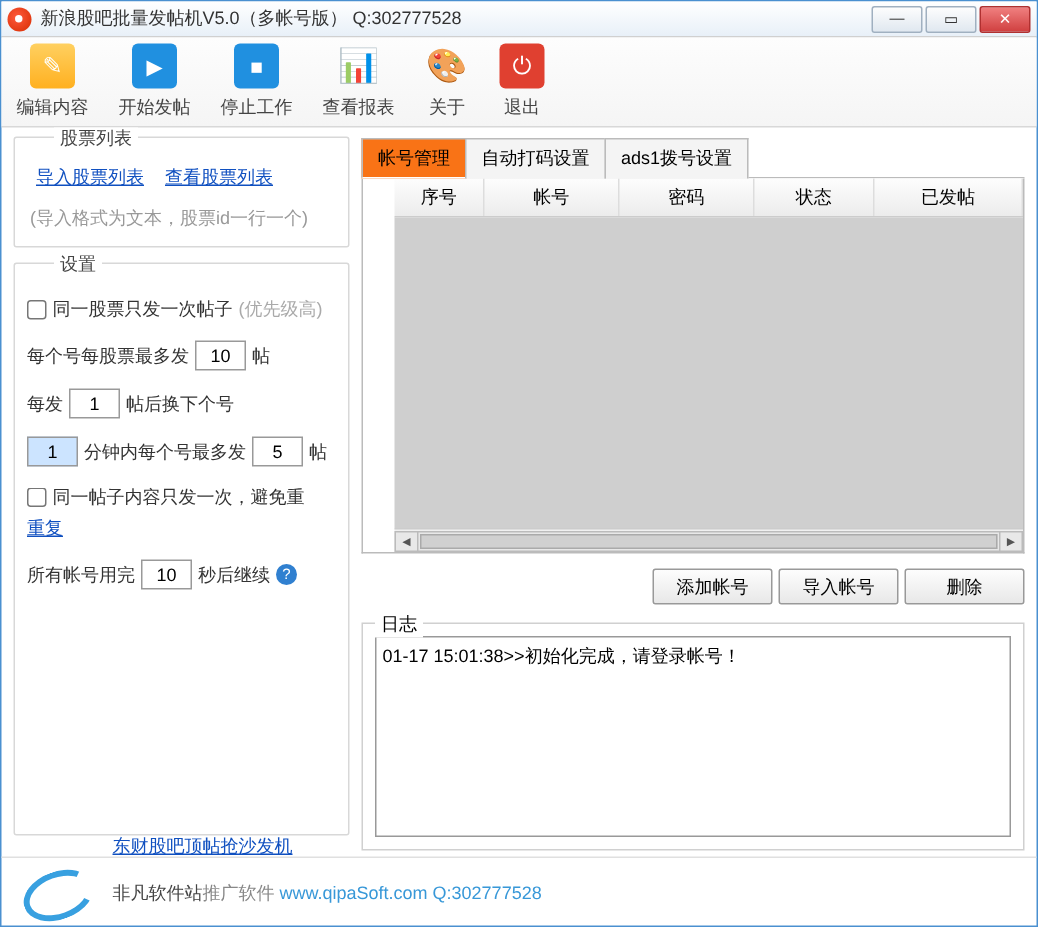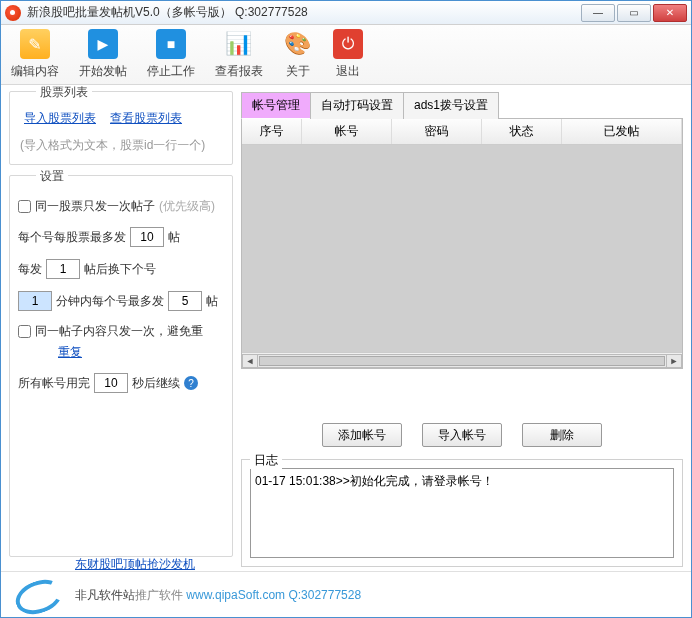--- a/index.html
+++ b/index.html
@@ -36,40 +36,40 @@
 .group-title { position:absolute; top:-8px; left:26px; background:#fff; padding:0 4px; color:#444; }
 .linkrow { display:flex; gap:14px; margin:8px 0 10px 6px; }
 .linkrow a { color:#1050c0; text-decoration:underline; cursor:pointer; }
 .hint { color:#999; margin:4px 0 0 2px; }
 
 .settings { flex:1; }
 .srow { display:flex; align-items:center; gap:4px; margin:12px 0; color:#333; flex-wrap:wrap; }
 .srow input[type=text] { width:34px; height:20px; border:1px solid #999; text-align:center; padding:1px; }
 .chk { width:13px; height:13px; }
 .dim { color:#aaa; }
-.lnk { color:#1050c0; text-decoration:underline; cursor:pointer;margin-left:40px; }
+.lnk { color:#1050c0; text-decoration:underline; cursor:pointer; }
 .help { width:14px; height:14px; border-radius:50%; background:#3080d0; color:#fff; display:inline-flex; align-items:center; justify-content:center; font-size:10px; cursor:pointer; }
 
 .right { flex:1; display:flex; flex-direction:column; gap:8px; }
 
 .tabs { display:flex; border-bottom:1px solid #bbb; }
 .tab { padding:4px 10px; border:1px solid #bbb; border-bottom:none; background:#f4f4f4; margin-right:-1px; cursor:pointer; position:relative; top:1px; }
-.tab.active { background:#f0abfc; border-bottom:1px solid #fff; }
-
-.tablewrap { border:1px solid #bbb; border-top:none; height:250px; display:flex; flex-direction:column; background:#fff; }
+.tab.active { background:#f97316; border-bottom:1px solid #fff; }
+
+.tablewrap { border:1px solid #bbb; border-top:none; height:250px; display:flex; flex-direction:column; background:#fff;padding-left:21px; }
 .thead { display:flex; background:linear-gradient(#fdfdfd,#ececec); border-bottom:1px solid #ccc; }
 .th { padding:4px 6px; border-right:1px solid #ddd; text-align:center; }
 .th:nth-child(1){width:60px} .th:nth-child(2){width:90px} .th:nth-child(3){width:90px} .th:nth-child(4){width:80px} .th:nth-child(5){flex:1}
 .tbody { flex:1; background:#cfcfcf; overflow:auto; }
 .hscroll { height:16px; background:#f0f0f0; border-top:1px solid #ccc; display:flex; align-items:center; }
 .hscroll .ar { width:16px; height:14px; background:#e8e8e8; border:1px solid #bbb; display:flex; align-items:center; justify-content:center; font-size:9px; color:#555; cursor:pointer; }
 .hscroll .track { flex:1; height:14px; background:#e8e8e8; border:1px solid #bbb; margin:0 -1px; display:flex; align-items:center; }
 .hscroll .thumb { height:10px; flex:1; background:#d0d0d0; border:1px solid #aaa; margin:0 1px; }
 
-.btnrow { display:flex; gap:20px; justify-content:center; padding:10px 0 4px;margin-top:44px; }
+.btnrow { display:flex; gap:4px; justify-content:flex-end; padding:10px 0 4px; }
 .btn { width:80px; height:24px; border:1px solid #999; background:linear-gradient(#fdfdfd,#e8e8e8); cursor:pointer; border-radius:2px; }
 
 .loggroup { border:1px solid #d0d0d0; flex:1; padding:8px; position:relative; display:flex; }
 .loggroup .gt { position:absolute; top:-8px; left:8px; background:#fff; padding:0 4px; }
 .logbox { flex:1; border:1px solid #999; background:#fff; padding:4px; overflow:auto; }
 
 .footer { height:46px; display:flex; align-items:center; padding:0 10px; gap:10px; border-top:1px solid #e0e0e0; }
 .flogo { width:54px; height:36px; position:relative; }
 .flogo::before { content:""; position:absolute; width:40px; height:24px; border:4px solid #38a0e0; border-right-color:transparent; border-radius:50%; transform:rotate(-20deg); top:4px; left:4px; }
 .ftxt { display:flex; flex-direction:column; gap:14px; }

